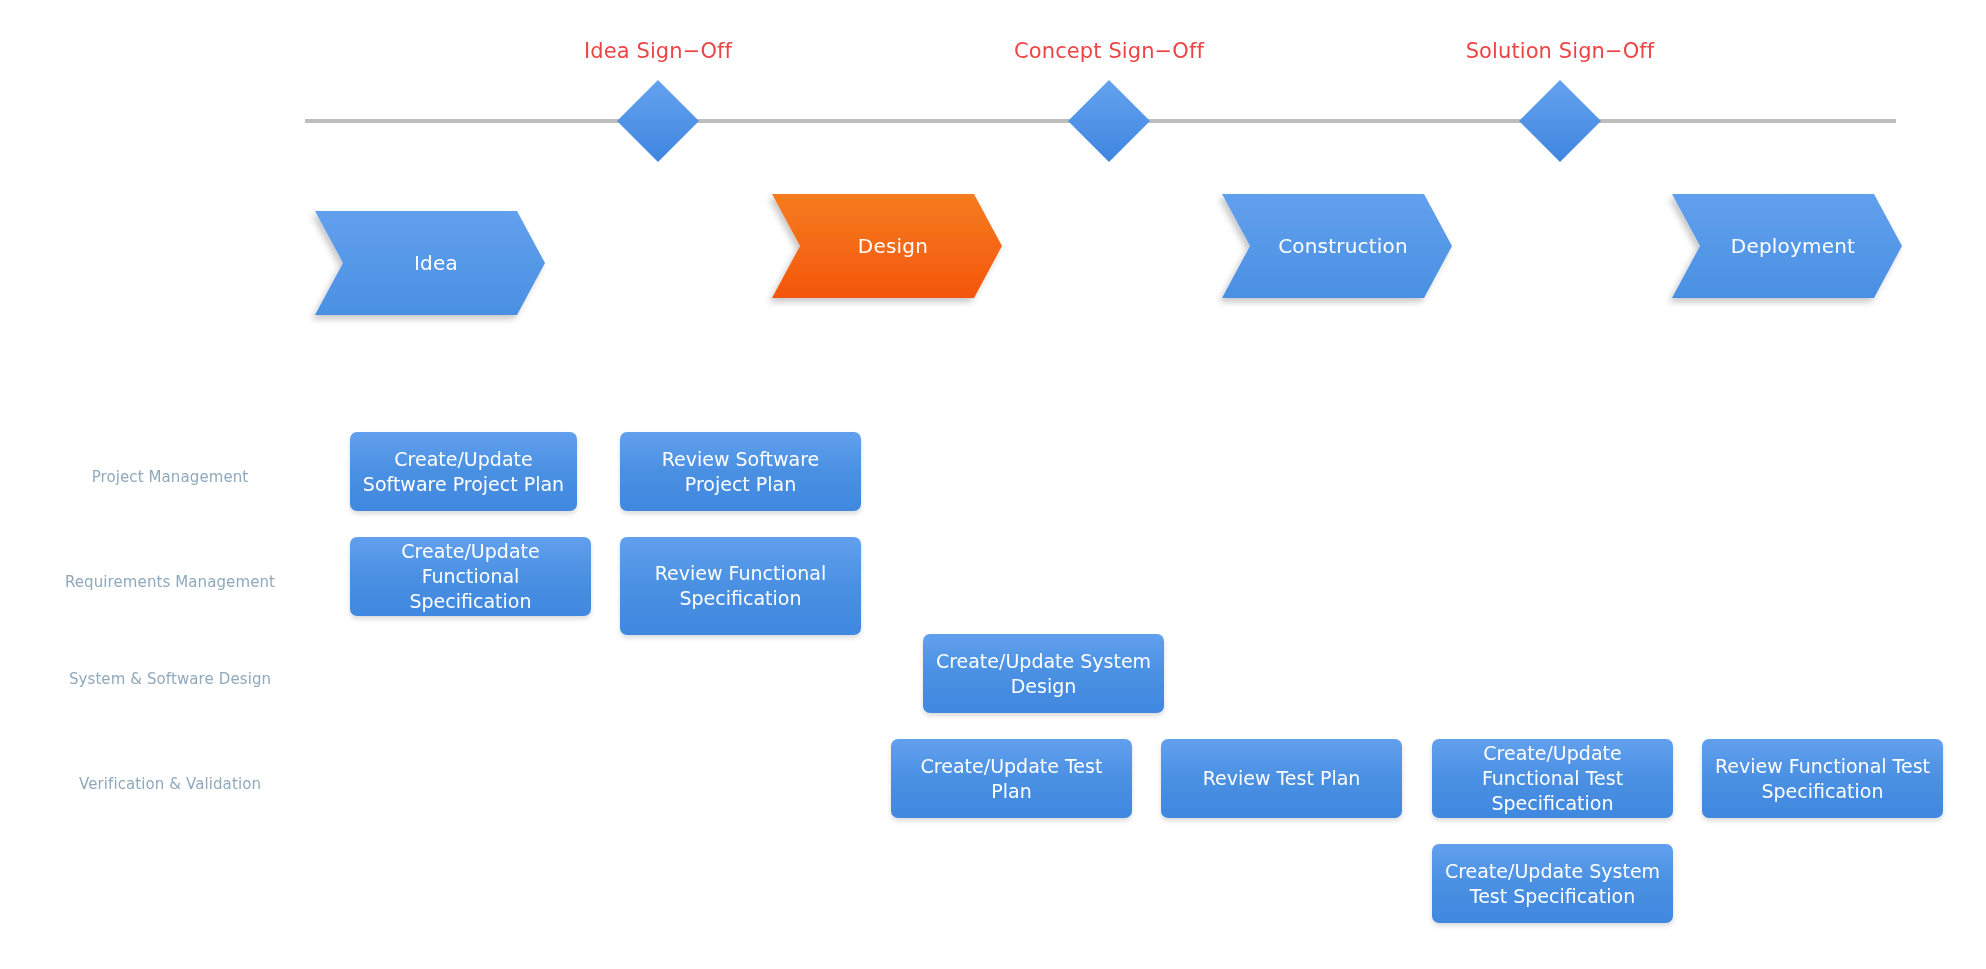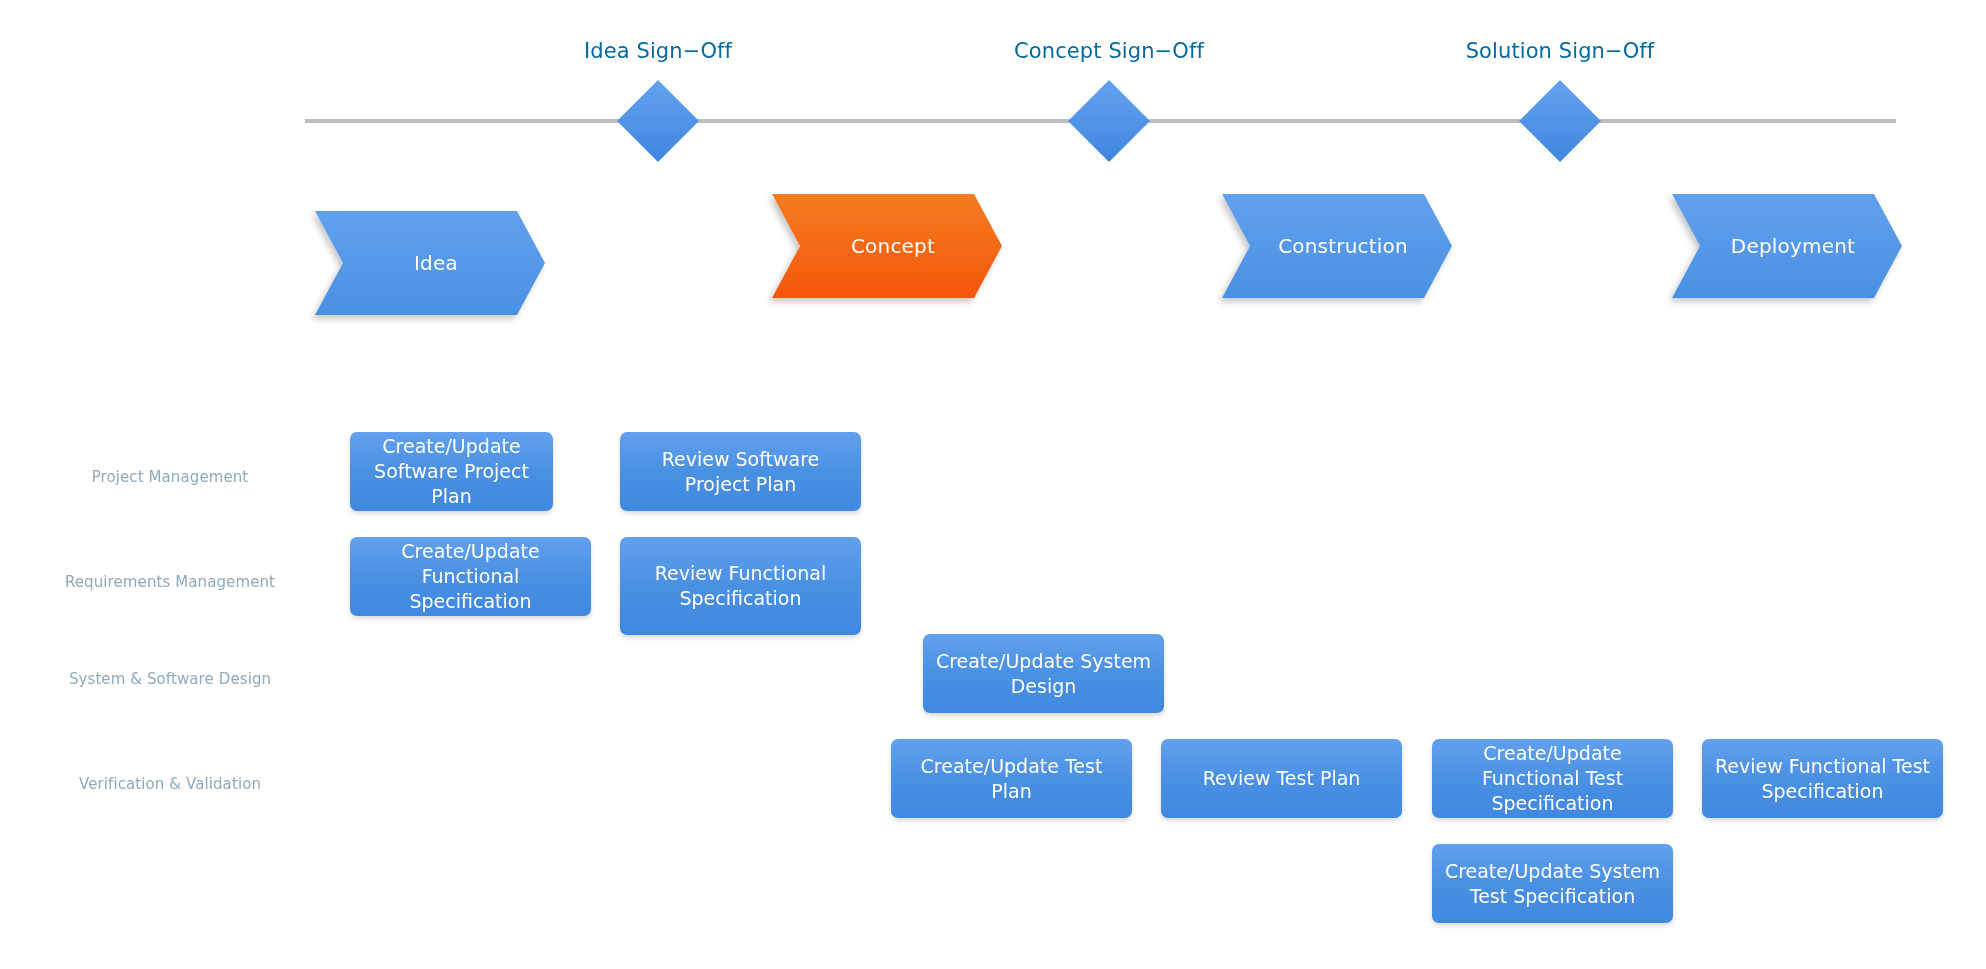--- a/index.html
+++ b/index.html
@@ -45,21 +45,21 @@
     width: 82px;
     height: 82px;
   }
   .milestone-label {
     position: absolute;
     top: -41px;
     left: 50%;
     transform: translateX(-50%);
     white-space: nowrap;
     font-size: 21px;
-    color: #0369a1;
+    color: #ef4444;
     letter-spacing: 0.1px;
   }
 
   
   .phase {
     position: absolute;
     height: 104px;
   }
   .phase svg {
     position: absolute;
@@ -184,21 +184,21 @@
             <linearGradient id="pg1" x1="0" y1="0" x2="0" y2="1">
               <stop offset="0%" stop-color="#f57c20"></stop>
               <stop offset="100%" stop-color="#f4560b"></stop>
             </linearGradient>
             <filter id="ps1" x="-25%" y="-25%" width="160%" height="160%">
               <feDropShadow dx="-3" dy="4" stdDeviation="3" flood-color="#000000" flood-opacity="0.22"></feDropShadow>
             </filter>
           </defs>
           <polygon points="0,0 202,0 230,52 202,104 0,104 28,52" fill="url(#pg1)" filter="url(#ps1)"></polygon>
         </svg>
-        <div class="phase-label">Concept</div>
+        <div class="phase-label">Design</div>
       </div>
       <div class="phase" style="left: 1222px; top: 194px; width: 230px; height: 132px;">
         <svg width="230" height="104" viewBox="0 0 230 104">
           <defs>
             <linearGradient id="pg2" x1="0" y1="0" x2="0" y2="1">
               <stop offset="0%" stop-color="#62a0ee"></stop>
               <stop offset="100%" stop-color="#4a90e2"></stop>
             </linearGradient>
             <filter id="ps2" x="-25%" y="-25%" width="160%" height="160%">
               <feDropShadow dx="-3" dy="4" stdDeviation="3" flood-color="#000000" flood-opacity="0.22"></feDropShadow>
@@ -226,21 +226,21 @@
     </div>
 
   <div id="lanes-layer">
       <div class="lane-label" style="left: 170px; top: 477px;">Project Management</div>
       <div class="lane-label" style="left: 170px; top: 582px;">Requirements Management</div>
       <div class="lane-label" style="left: 170px; top: 679px;">System &amp; Software Design</div>
       <div class="lane-label" style="left: 170px; top: 784px;">Verification &amp; Validation</div>
     </div>
 
   <div id="tasks-layer">
-      <div class="task" style="left: 350px; top: 432px; width: 203px; height: 79px;">
+      <div class="task" style="left: 350px; top: 432px; width: 227px; height: 79px;">
         <span class="task-text">Create/Update Software Project Plan</span>
       </div>
       <div class="task" style="left: 620px; top: 432px; width: 241px; height: 79px;">
         <span class="task-text">Review Software Project Plan</span>
       </div>
       <div class="task" style="left: 350px; top: 537px; width: 241px; height: 79px;">
         <span class="task-text">Create/Update Functional Specification</span>
       </div>
       <div class="task" style="left: 620px; top: 537px; width: 241px; height: 98px;">
         <span class="task-text">Review Functional Specification</span>

